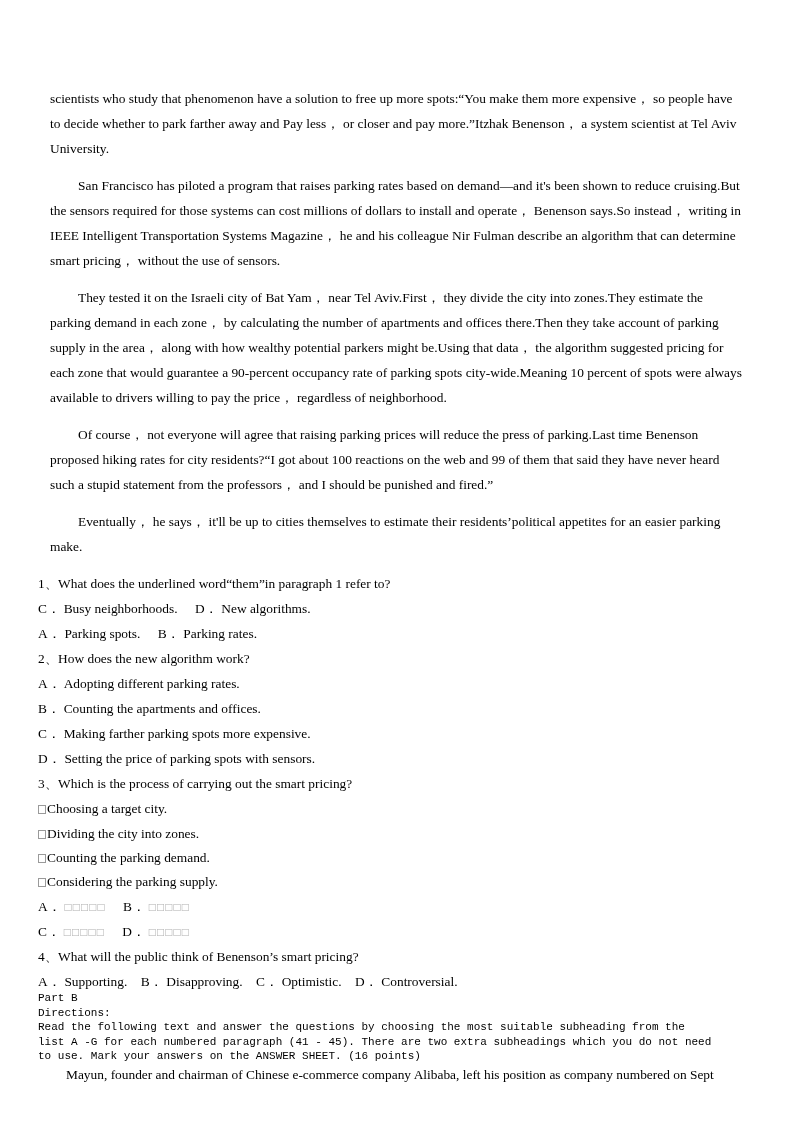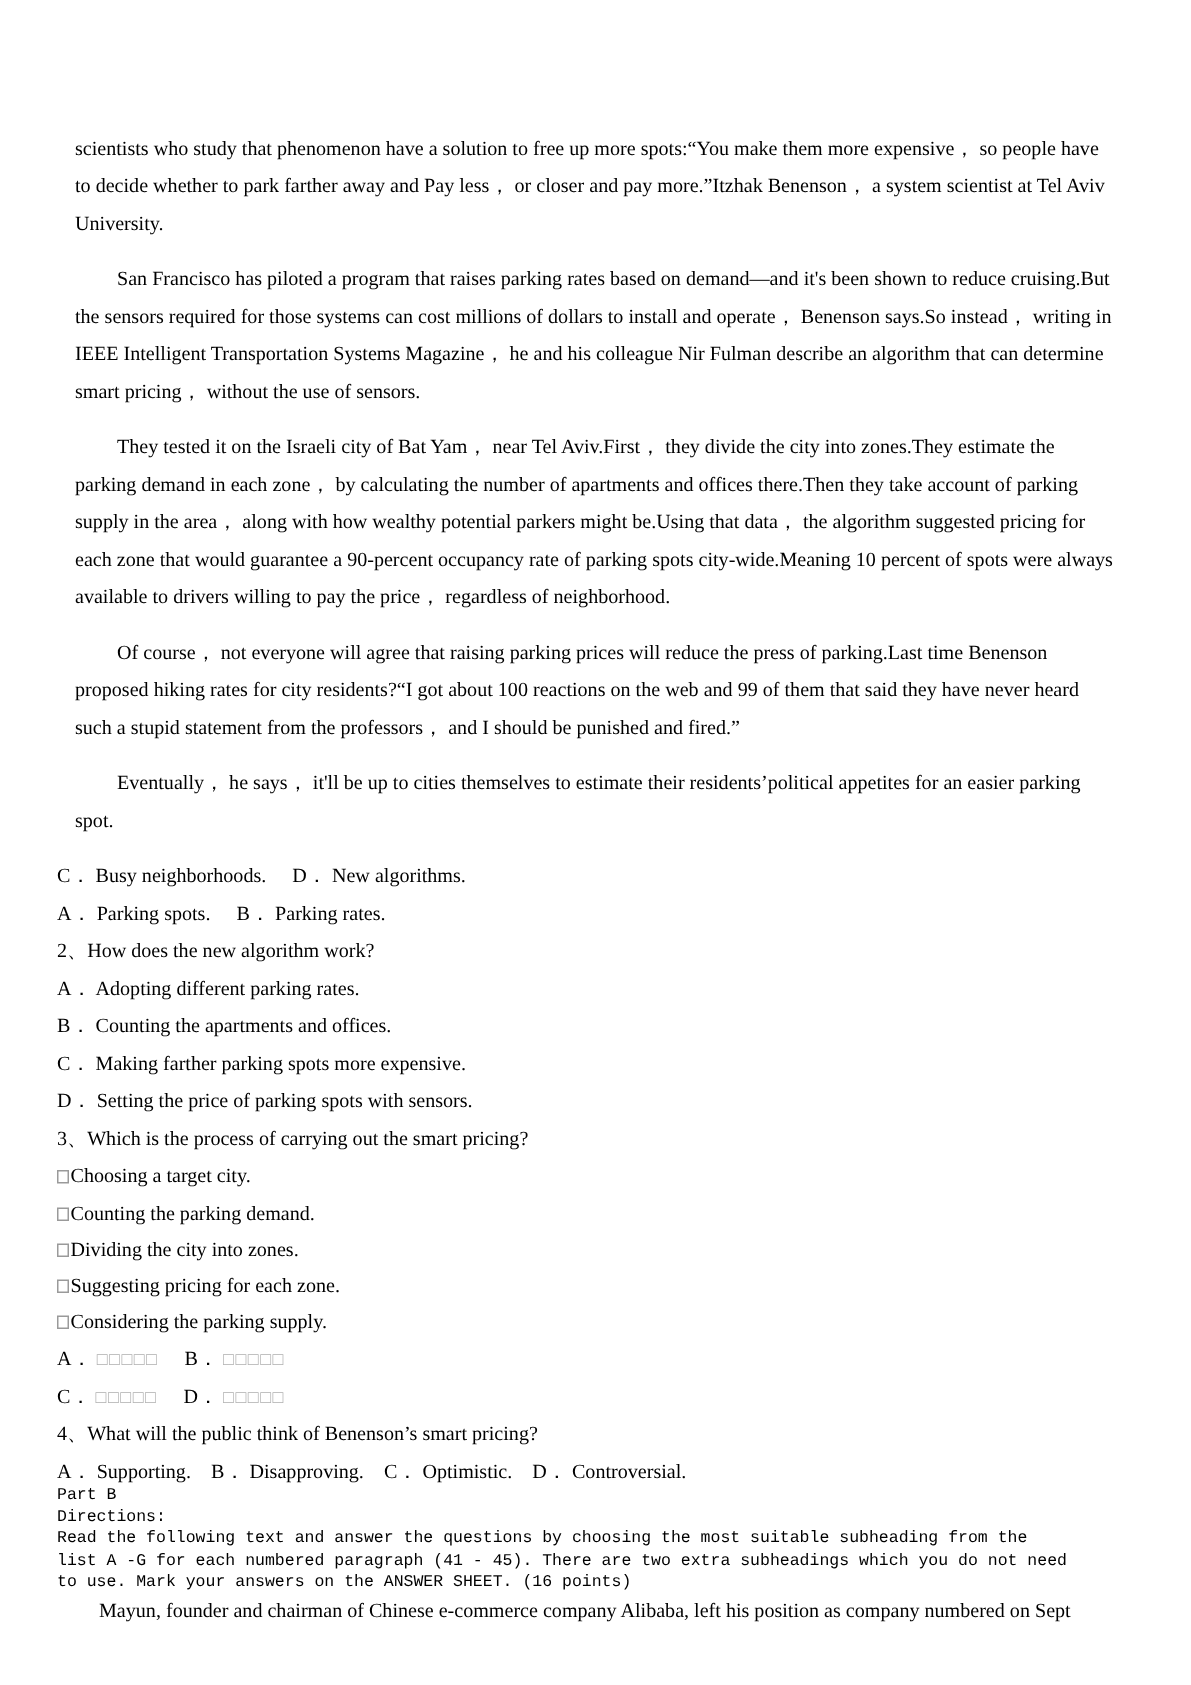--- a/index.html
+++ b/index.html
@@ -20,45 +20,45 @@
 </head>
 <body>
 
 <div class="page">
 
   <div class="serif">
     <p class="p">scientists who study that phenomenon have a solution to free up more spots:“You make them more expensive， so people have to decide whether to park farther away and Pay less， or closer and pay more.”Itzhak Benenson， a system scientist at Tel Aviv University.</p>
     <p class="p indent">San Francisco has piloted a program that raises parking rates based on demand—and it's been shown to reduce cruising.But the sensors required for those systems can cost millions of dollars to install and operate， Benenson says.So instead， writing in IEEE Intelligent Transportation Systems Magazine， he and his colleague Nir Fulman describe an algorithm that can determine smart pricing， without the use of sensors.</p>
     <p class="p indent">They tested it on the Israeli city of Bat Yam， near Tel Aviv.First， they divide the city into zones.They estimate the parking demand in each zone， by calculating the number of apartments and offices there.Then they take account of parking supply in the area， along with how wealthy potential parkers might be.Using that data， the algorithm suggested pricing for each zone that would guarantee a 90-percent occupancy rate of parking spots city-wide.Meaning 10 percent of spots were always available to drivers willing to pay the price， regardless of neighborhood.</p>
     <p class="p indent">Of course， not everyone will agree that raising parking prices will reduce the press of parking.Last time Benenson proposed hiking rates for city residents?“I got about 100 reactions on the web and 99 of them that said they have never heard such a stupid statement from the professors， and I should be punished and fired.”</p>
-    <p class="p indent">Eventually， he says， it'll be up to cities themselves to estimate their residents’political appetites for an easier parking spot.</p>
+    <p class="p indent">Eventually， he says， it'll be up to cities themselves to estimate their residents’political appetites for an easier parking make.</p>
   </div>
 
   <div class="serif">
 
+    <p class="line">1、What does the underlined word“them”in paragraph 1 refer to?</p>
     <p class="line">
       <span class="opt"><span>C．</span> <span>Busy neighborhoods.</span></span><span class="gap"></span>
       <span class="opt"><span>D．</span> <span>New algorithms.</span></span>
     </p>
     <p class="line">
       <span class="opt"><span>A．</span> <span>Parking spots.</span></span><span class="gap"></span>
       <span class="opt"><span>B．</span> <span>Parking rates.</span></span>
     </p>
 
     <p class="line">2、How does the new algorithm work?</p>
     <p class="line"><span>A．</span> <span>Adopting different parking rates.</span></p>
     <p class="line"><span>B．</span> <span>Counting the apartments and offices.</span></p>
     <p class="line"><span>C．</span> <span>Making farther parking spots more expensive.</span></p>
     <p class="line"><span>D．</span> <span>Setting the price of parking spots with sensors.</span></p>
 
     <p class="line">3、Which is the process of carrying out the smart pricing?</p>
     <p class="line"><span class="sq"></span><span>Choosing a target city.</span></p>
+    <p class="line" style="height:24px"><span class="sq"></span><span>Dividing the city into zones.</span></p>
     <p class="line" style="height:24px"><span class="sq"></span><span>Counting the parking demand.</span></p>
-    <p class="line" style="height:24px"><span class="sq"></span><span>Dividing the city into zones.</span></p>
-    <p class="line" style="height:24px"><span class="sq"></span><span>Suggesting pricing for each zone.</span></p>
     <p class="line"><span class="sq"></span><span>Considering the parking supply.</span></p>
     <p class="line">
       <span class="opt"><span>A．</span> <span class="box">□□□□□</span></span><span class="gap"></span>
       <span class="opt"><span>B．</span> <span class="box">□□□□□</span></span>
     </p>
     <p class="line">
       <span class="opt"><span>C．</span> <span class="box">□□□□□</span></span><span class="gap"></span>
       <span class="opt"><span>D．</span> <span class="box">□□□□□</span></span>
     </p>
 

